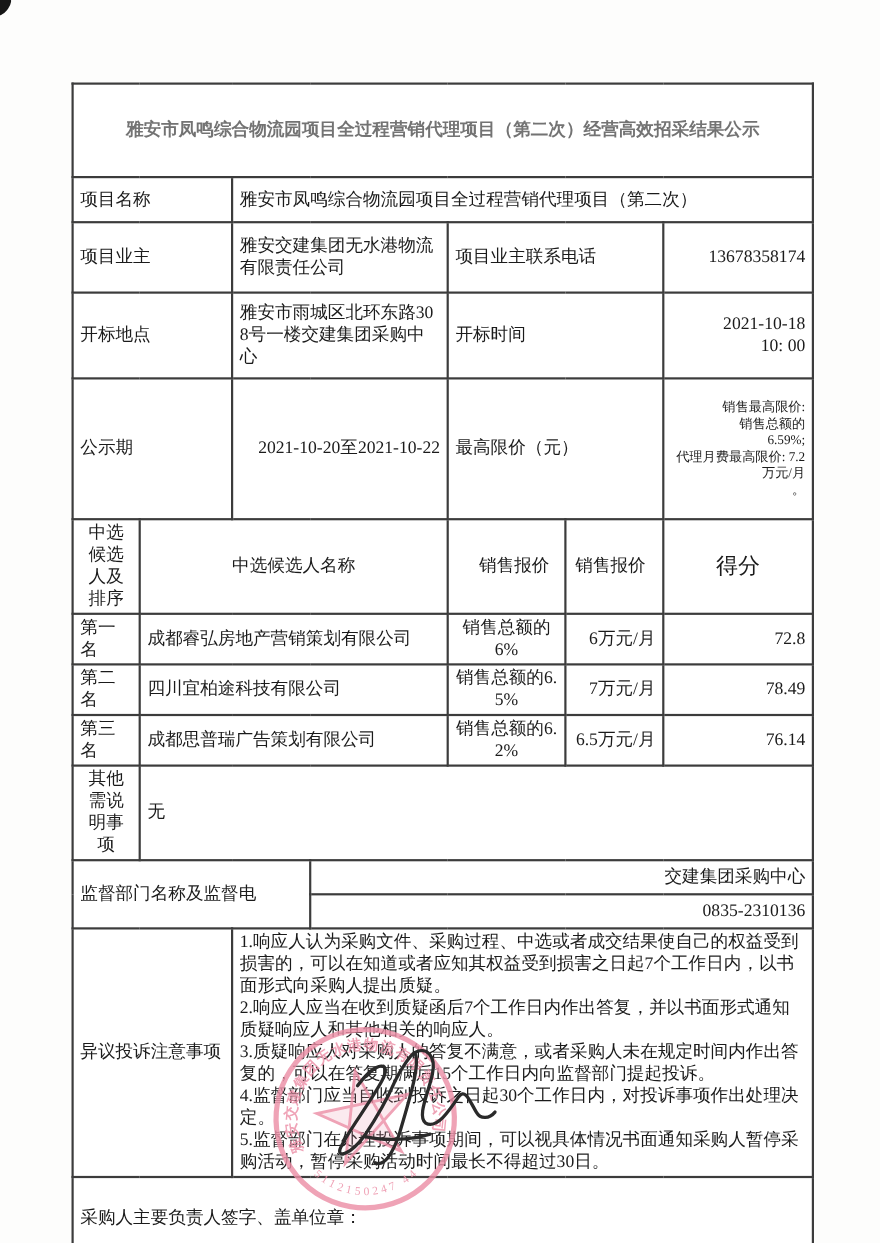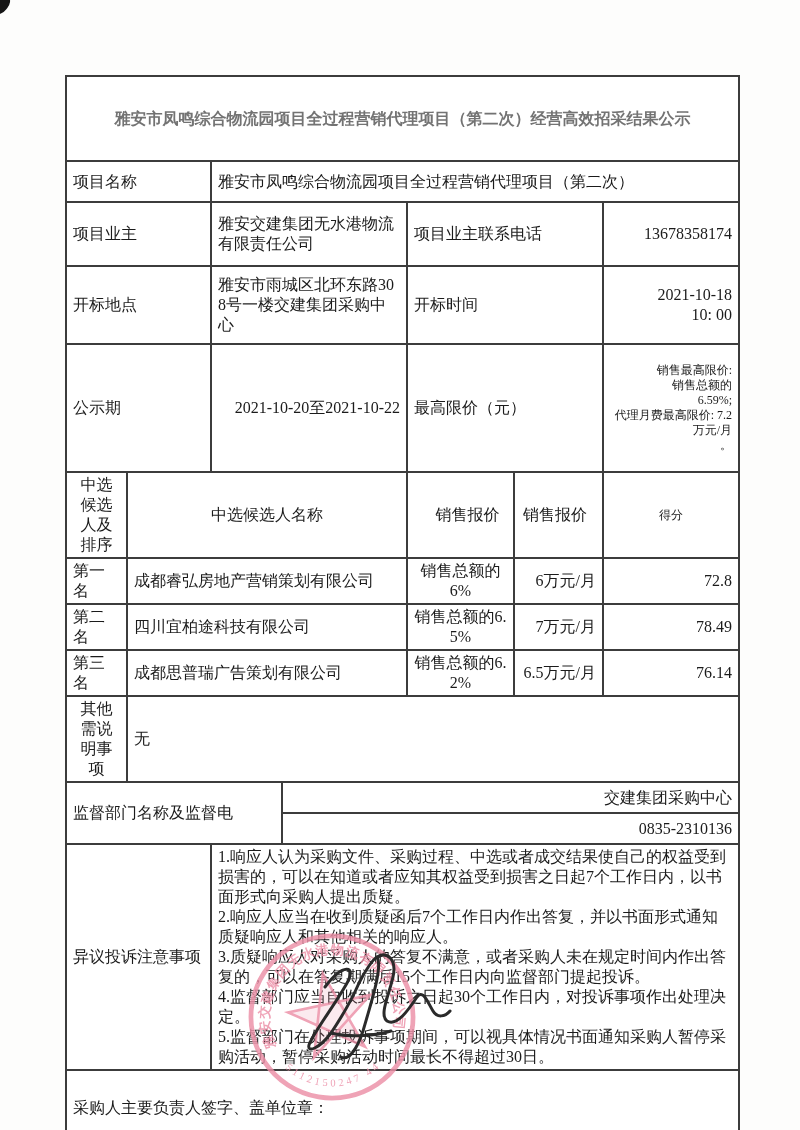--- a/index.html
+++ b/index.html
@@ -96,21 +96,21 @@
 6.59%;
 代理月费最高限价: 7.2万元/月
 。</td>
     </tr>
 
     <tr style="height:60px">
       <td class="hdr">中选候选人及排序</td>
       <td colspan="3" class="hdr" style="font-size:16px">中选候选人名称</td>
       <td class="hdr" style="font-size:16px;text-align:center;padding-left:20px">销售报价</td>
       <td class="hdr" style="font-size:16px;text-align:left;padding-left:8px">销售报价</td>
-      <td class="hdr" style="font-size:12px">得分</td>
+      <td class="hdr" style="font-size:20px">得分</td>
     </tr>
 
     <tr style="height:42px">
       <td class="rank">第一名</td>
       <td colspan="3" class="val-left">成都睿弘房地产营销策划有限公司</td>
       <td class="small-wrap">销售总额的6%</td>
       <td class="val-center">6万元/月</td>
       <td class="val-center">72.8</td>
     </tr>
 

